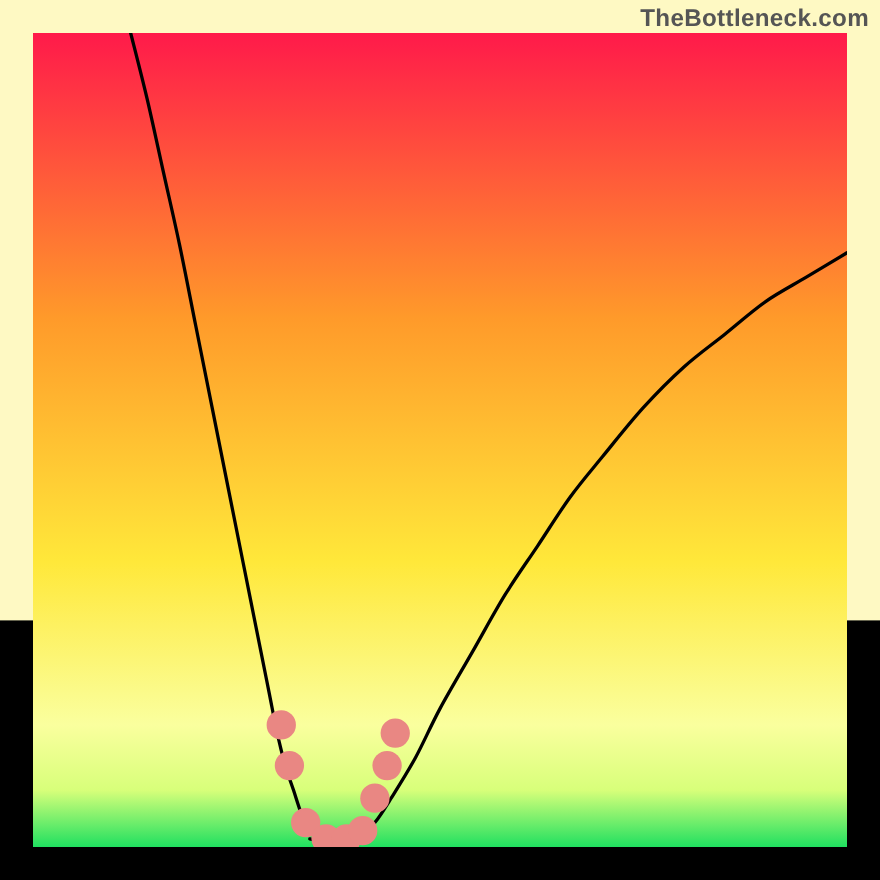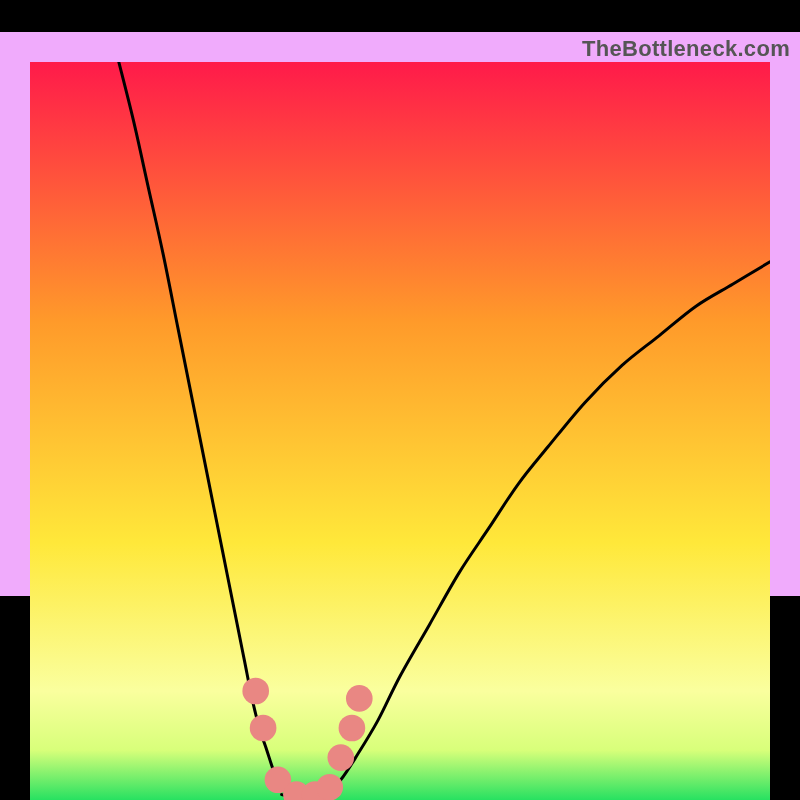--- a/index.html
+++ b/index.html
@@ -8,22 +8,21 @@
     width: 800px;
     height: 800px;
     background: #000;
     font-family: Arial, Helvetica, sans-serif;
     overflow: hidden;
   }
   .stage {
     position: relative;
     width: 800px;
     height: 564px;
-    background: #f0abfc;
-    margin-top: 32px;
+    background: #fef9c3;
   }
   .watermark {
     position: absolute;
     top: 4px;
     right: 10px;
     color: #555;
     font-size: 22px;
     font-weight: 600;
     letter-spacing: 0.3px;
     z-index: 10;

